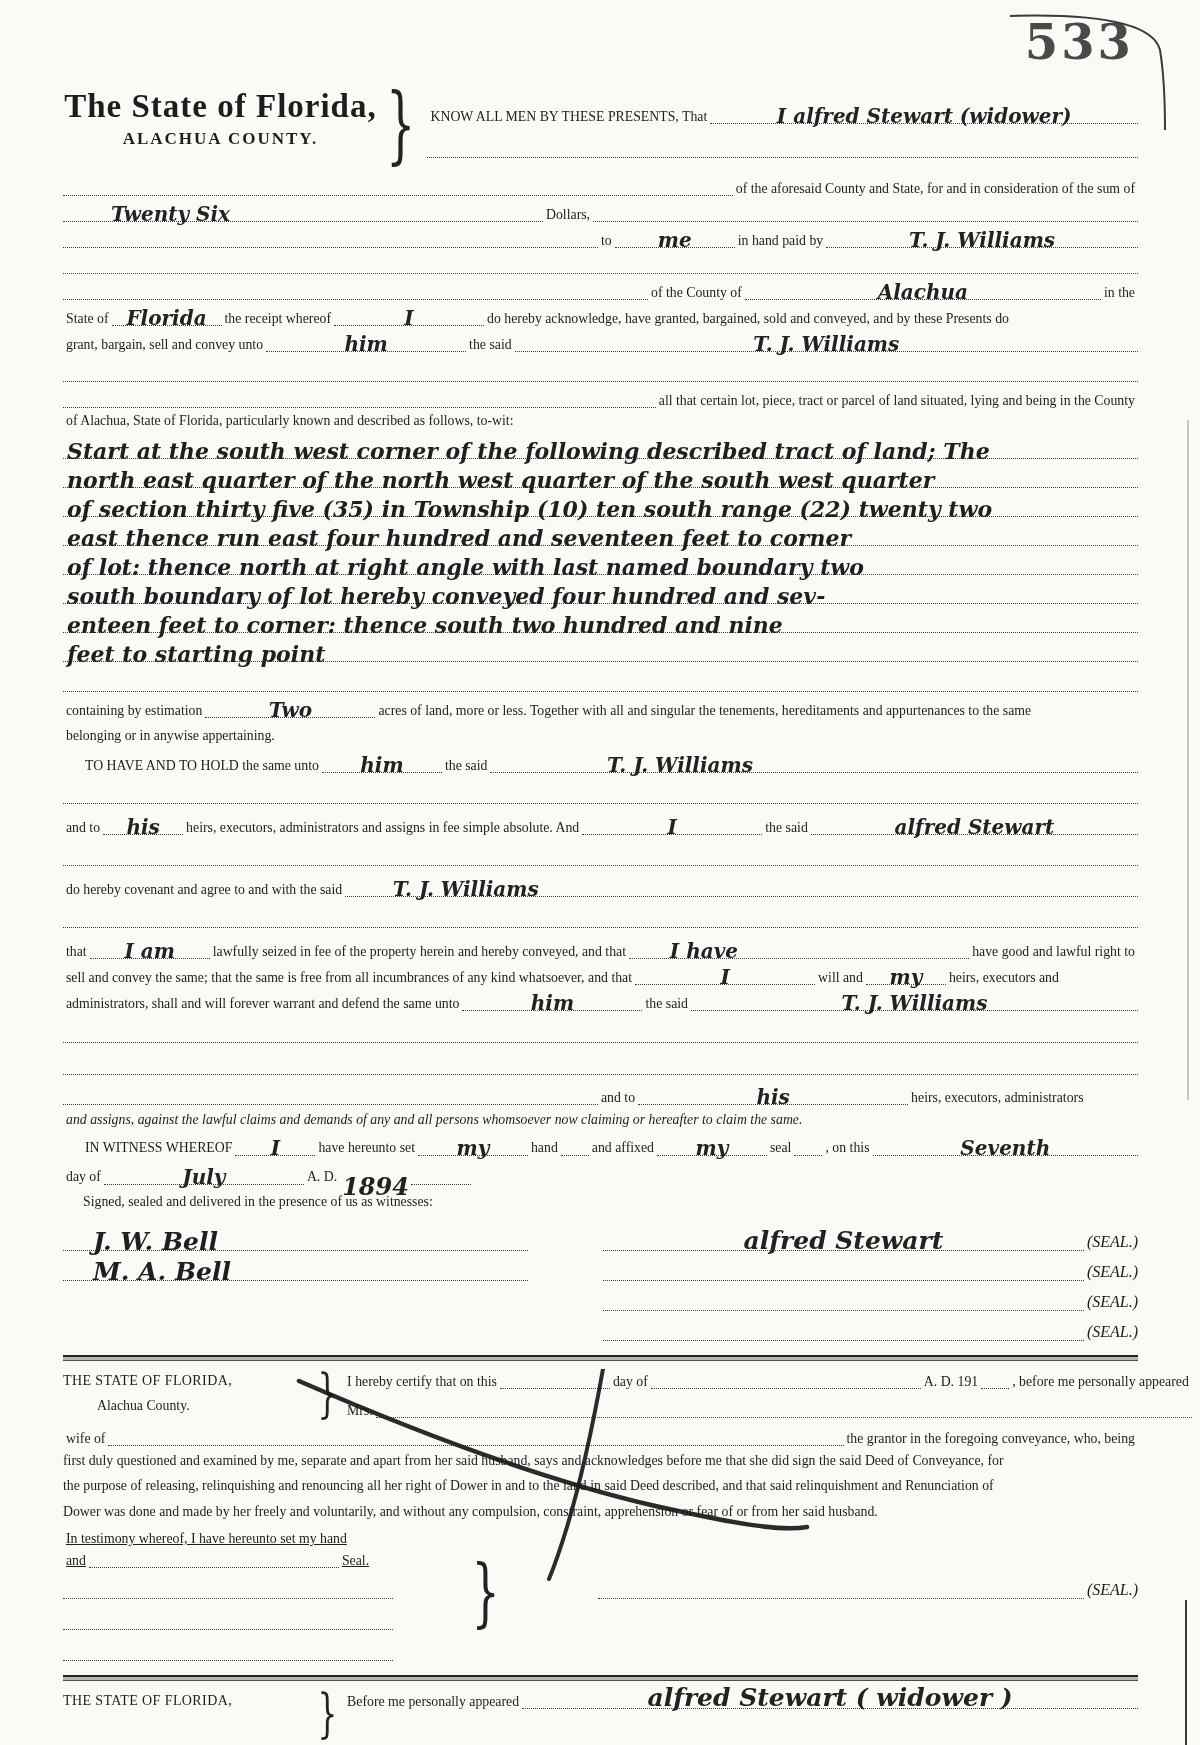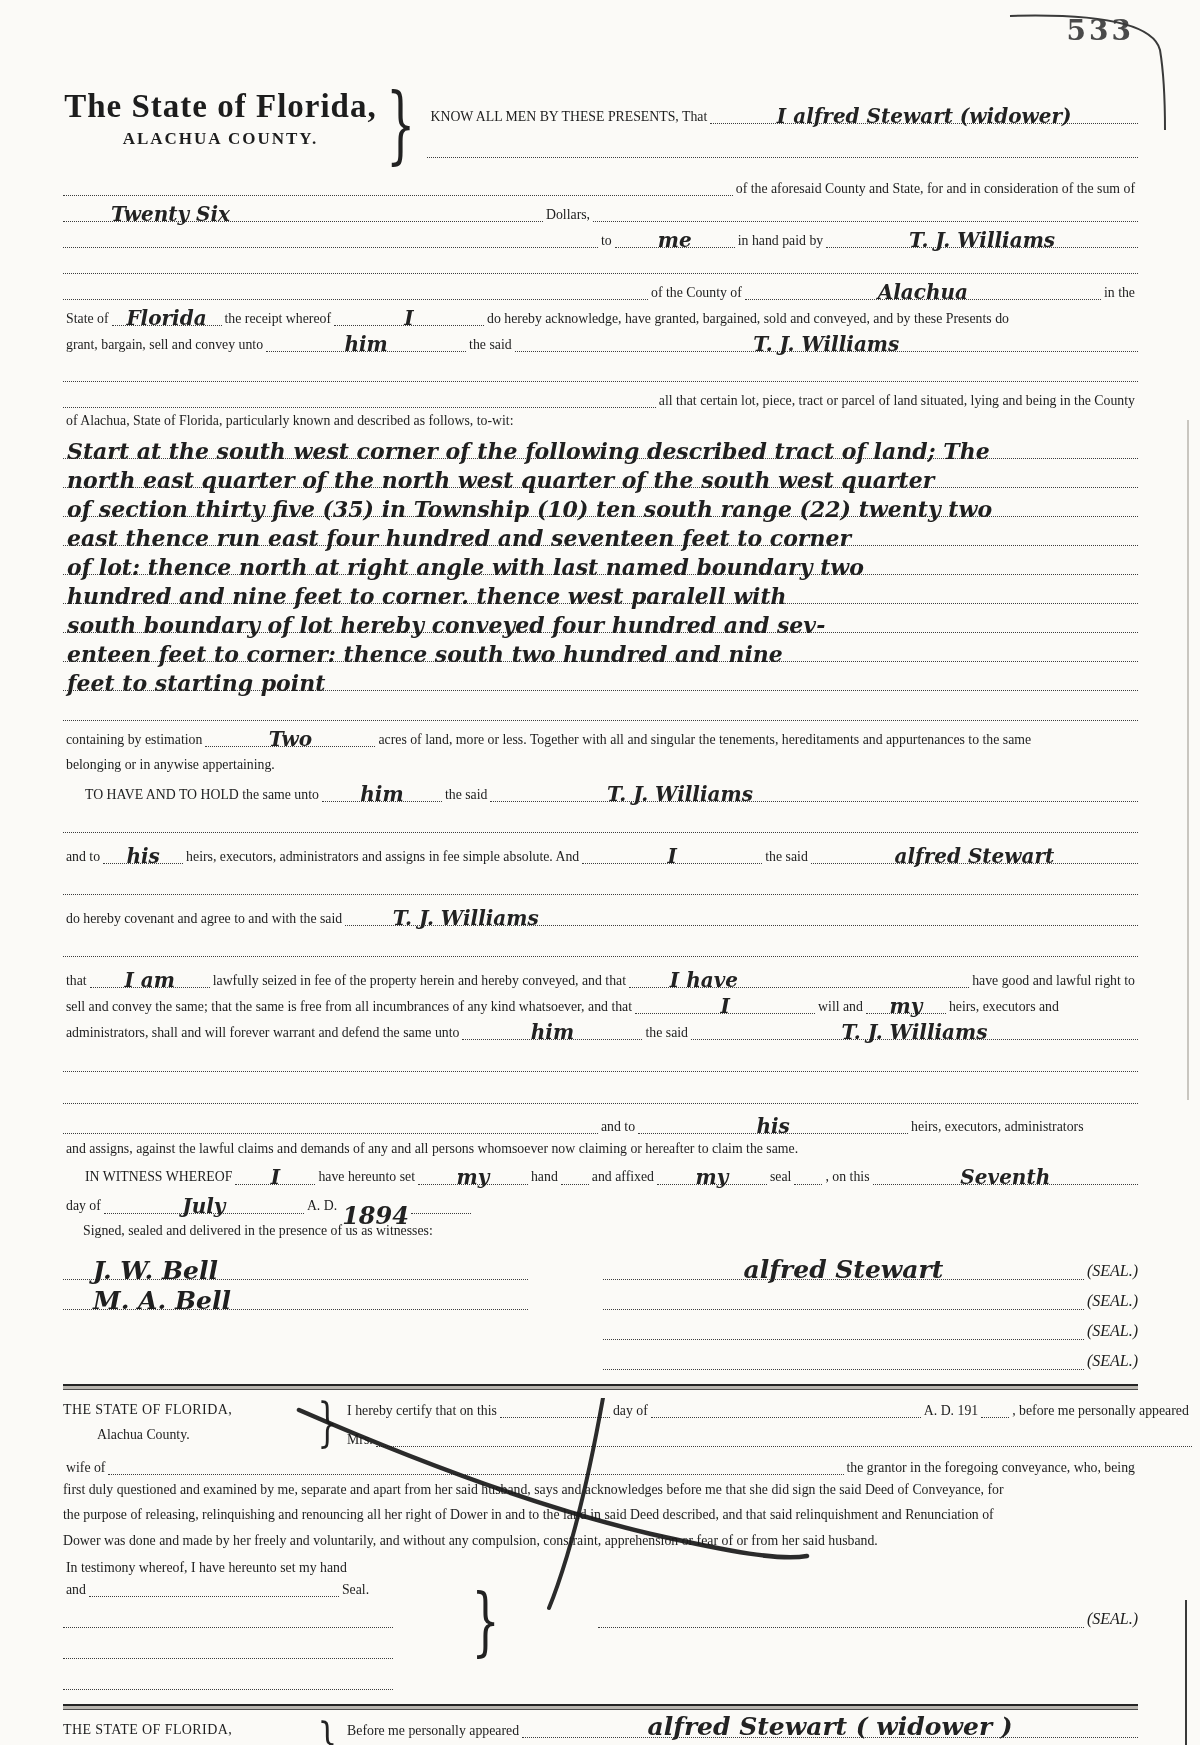--- a/index.html
+++ b/index.html
@@ -1,20 +1,20 @@
 <!DOCTYPE html>
 <html><head>
 <meta charset="utf-8">
 <style>
   html,body{margin:0;padding:0;background:#e8e6e2;}
   .page{position:relative;width:1200px;height:1745px;background:#fbfaf7;overflow:hidden;
         font-family:"Liberation Serif",serif;color:#1d1d1d;}
   .content{position:absolute;left:63px;top:0;width:1075px;}
   .pageno{ text-align:right;padding:14px 4px 0 0;font-family:"DejaVu Serif",serif;
-           font-size:28px;letter-spacing:3px;color:#4a4a4a;font-weight:bold;height:52px;}
+           font-size:48px;letter-spacing:3px;color:#4a4a4a;font-weight:bold;height:52px;}
   
   .row{display:flex;align-items:flex-end;font-size:13.8px;line-height:1.1;margin-top:8px;}
   .t{white-space:nowrap;margin:0 3px;}
   .fill{position:relative;flex:1 1 auto;border-bottom:1.7px dotted #3c3c3c;height:17px;min-width:14px;}
   .fw60{flex:0 0 60px}.fw80{flex:0 0 80px}.fw110{flex:0 0 110px}.fw120{flex:0 0 120px}
   .fw150{flex:0 0 150px}.fw170{flex:0 0 170px}.fw180{flex:0 0 180px}.fw200{flex:0 0 200px}.fw250{flex:0 0 250px}.fw270{flex:0 0 270px}.fw28{flex:0 0 28px}.fw330{flex:0 0 330px}.fw480{flex:0 0 480px}.fw535{flex:0 0 535px}.fw585{flex:0 0 585px}
   
   .hw{font-family:"DejaVu Serif",serif;font-style:italic;font-weight:bold;color:#222;}
   .hwc{position:absolute;left:50%;bottom:-4px;transform:translateX(-50%);white-space:nowrap;
        font-family:"DejaVu Serif",serif;font-style:italic;font-weight:bold;font-size:20px;color:#222;}
@@ -50,21 +50,21 @@
   .nblock{position:relative;}
   .nhead{display:flex;align-items:flex-start;}
   .nh-left{flex:0 0 248px;padding-top:4px;}
   .nh-state{font-size:14px;letter-spacing:.4px;}
   .nh-county{font-size:13.8px;margin:9px 0 0 34px;}
   .nh-brace{font-size:52px;transform:scaleX(.6);flex:0 0 26px;margin-top:-2px;}
   .nh-right{flex:1 1 auto;}
   .smalltext{font-size:13.8px;line-height:1.5;margin-top:5px;}
   
   .testblock{display:flex;margin-top:6px;}
-  .test-left{flex:0 0 420px;position:relative;}
+  .test-left{flex:0 0 420px;position:relative;text-decoration:underline;}
   .test-brace{position:absolute;right:-26px;top:26px;font-size:74px;transform:scaleX(.6);}
   .test-right{flex:1 1 auto;padding-left:115px;}
   svg.overlay{position:absolute;left:0;top:0;pointer-events:none;}
 </style>
 </head>
 <body>
 
 <div class="page">
   <div class="content">
 
@@ -173,23 +173,20 @@
       <div class="descline">
           <span>of section thirty five (35) in Township (10) ten south range (22) twenty two</span>
         </div>
       <div class="descline">
           <span>east thence run east four hundred and seventeen feet to corner</span>
         </div>
       <div class="descline">
           <span>of lot: thence north at right angle with last named boundary two</span>
         </div>
       <div class="descline">
-          <span>hundred and nine feet to corner. thence west paralell with</span>
-        </div>
-      <div class="descline">
           <span>south boundary of lot hereby conveyed four hundred and sev-</span>
         </div>
       <div class="descline">
           <span>enteen feet to corner: thence south two hundred and nine</span>
         </div>
       <div class="descline">
           <span>feet to starting point</span>
         </div>
     </div>
 
@@ -298,21 +295,21 @@
 
     <div class="row" style="margin-top:12px;">
       <span class="fill fw535"></span>
       <span class="t">and to</span>
       <span class="fill fw270">
           <span class="hwc">his</span>
         </span>
       <span class="t">heirs, executors, administrators</span>
     </div>
 
-    <div class="row" style="margin-top:7px;">
+    <div class="row" style="margin-top:7px;font-style:italic;">
       <span class="t">and assigns, against the lawful claims and demands of any and all persons whomsoever now claiming or hereafter to claim the same.</span>
     </div>
 
     <div class="row" style="margin-top:10px;">
       <span class="t" style="margin-left:22px;">IN WITNESS WHEREOF</span>
       <span class="fill fw80">
           <span class="hwc">I</span>
         </span>
       <span class="t">have hereunto set</span>
       <span class="fill fw110">

